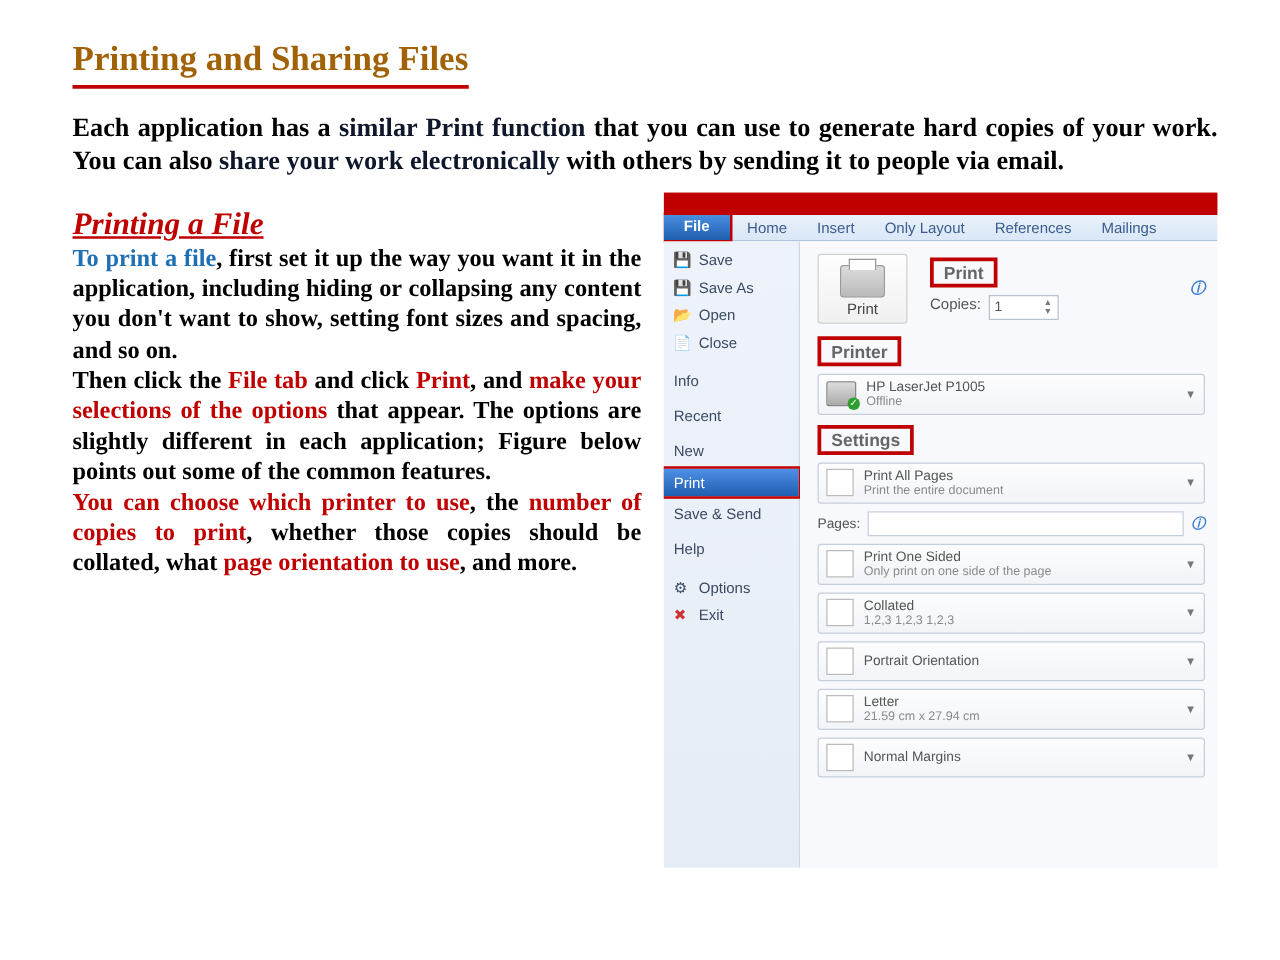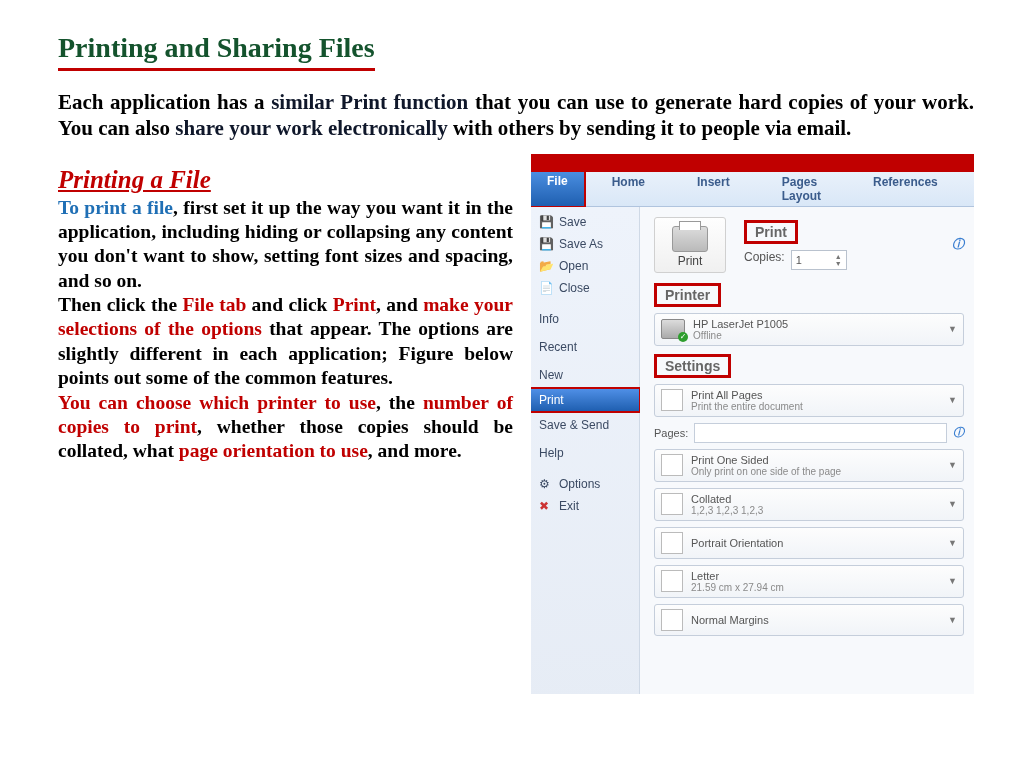--- a/index.html
+++ b/index.html
@@ -10,21 +10,21 @@
     width: 1024px;
     height: 768px;
     overflow: hidden;
   }
   .page {
     padding: 32px 50px 20px 58px;
   }
   .main-title {
     font-size: 28px;
     font-weight: bold;
-    color: #14532d;
+    color: #a16207;
     margin: 0 0 4px 0;
     display: inline-block;
     border-bottom: 3px solid #c00000;
     padding-bottom: 4px;
   }
   .intro {
     margin-top: 14px;
     font-size: 21px;
     font-weight: bold;
     text-align: justify;
@@ -74,24 +74,23 @@
     background: #c00000;
     border: 2px solid #c00000;
   }
   .ribbon-tabs {
     display: flex;
     background: linear-gradient(#e9f1fb, #d9e7f7);
     border-bottom: 1px solid #b0c4de;
     font-size: 12px;
   }
   .ribbon-tab {
-    padding: 3px 26px;
+    padding: 3px 12px;
     color: #3b5c8c;
     cursor: pointer;
-    font-weight: bold;
   }
   .ribbon-tab.file {
     background: linear-gradient(#4a8ee0, #1f5fb0);
     color: #fff;
     font-weight: bold;
     border: 2px solid #c00000;
     padding: 2px 16px;
     margin: -2px 0 -2px -2px;
   }
   .backstage {
@@ -233,21 +232,21 @@
         <span class="red">You can choose which printer to use</span><span>, the </span><span class="red">number of copies to print</span><span>, whether those copies should be collated, what </span><span class="red">page orientation to use</span><span>, and more.</span>
       </div>
     </div>
 
     <div class="word-panel">
       <div class="word-top-red"></div>
       <div class="ribbon-tabs">
         <div class="ribbon-tab file">File</div>
         <div class="ribbon-tab">Home</div>
         <div class="ribbon-tab">Insert</div>
-        <div class="ribbon-tab">Pages Layout</div>
+        <div class="ribbon-tab">Only Layout</div>
         <div class="ribbon-tab">References</div>
         <div class="ribbon-tab">Mailings</div>
       </div>
       <div class="backstage">
         <div class="file-menu">
           <div class="file-menu-item">
               <span class="icon">💾</span>
               <span>Save</span>
             </div>
           <div class="file-menu-item">

